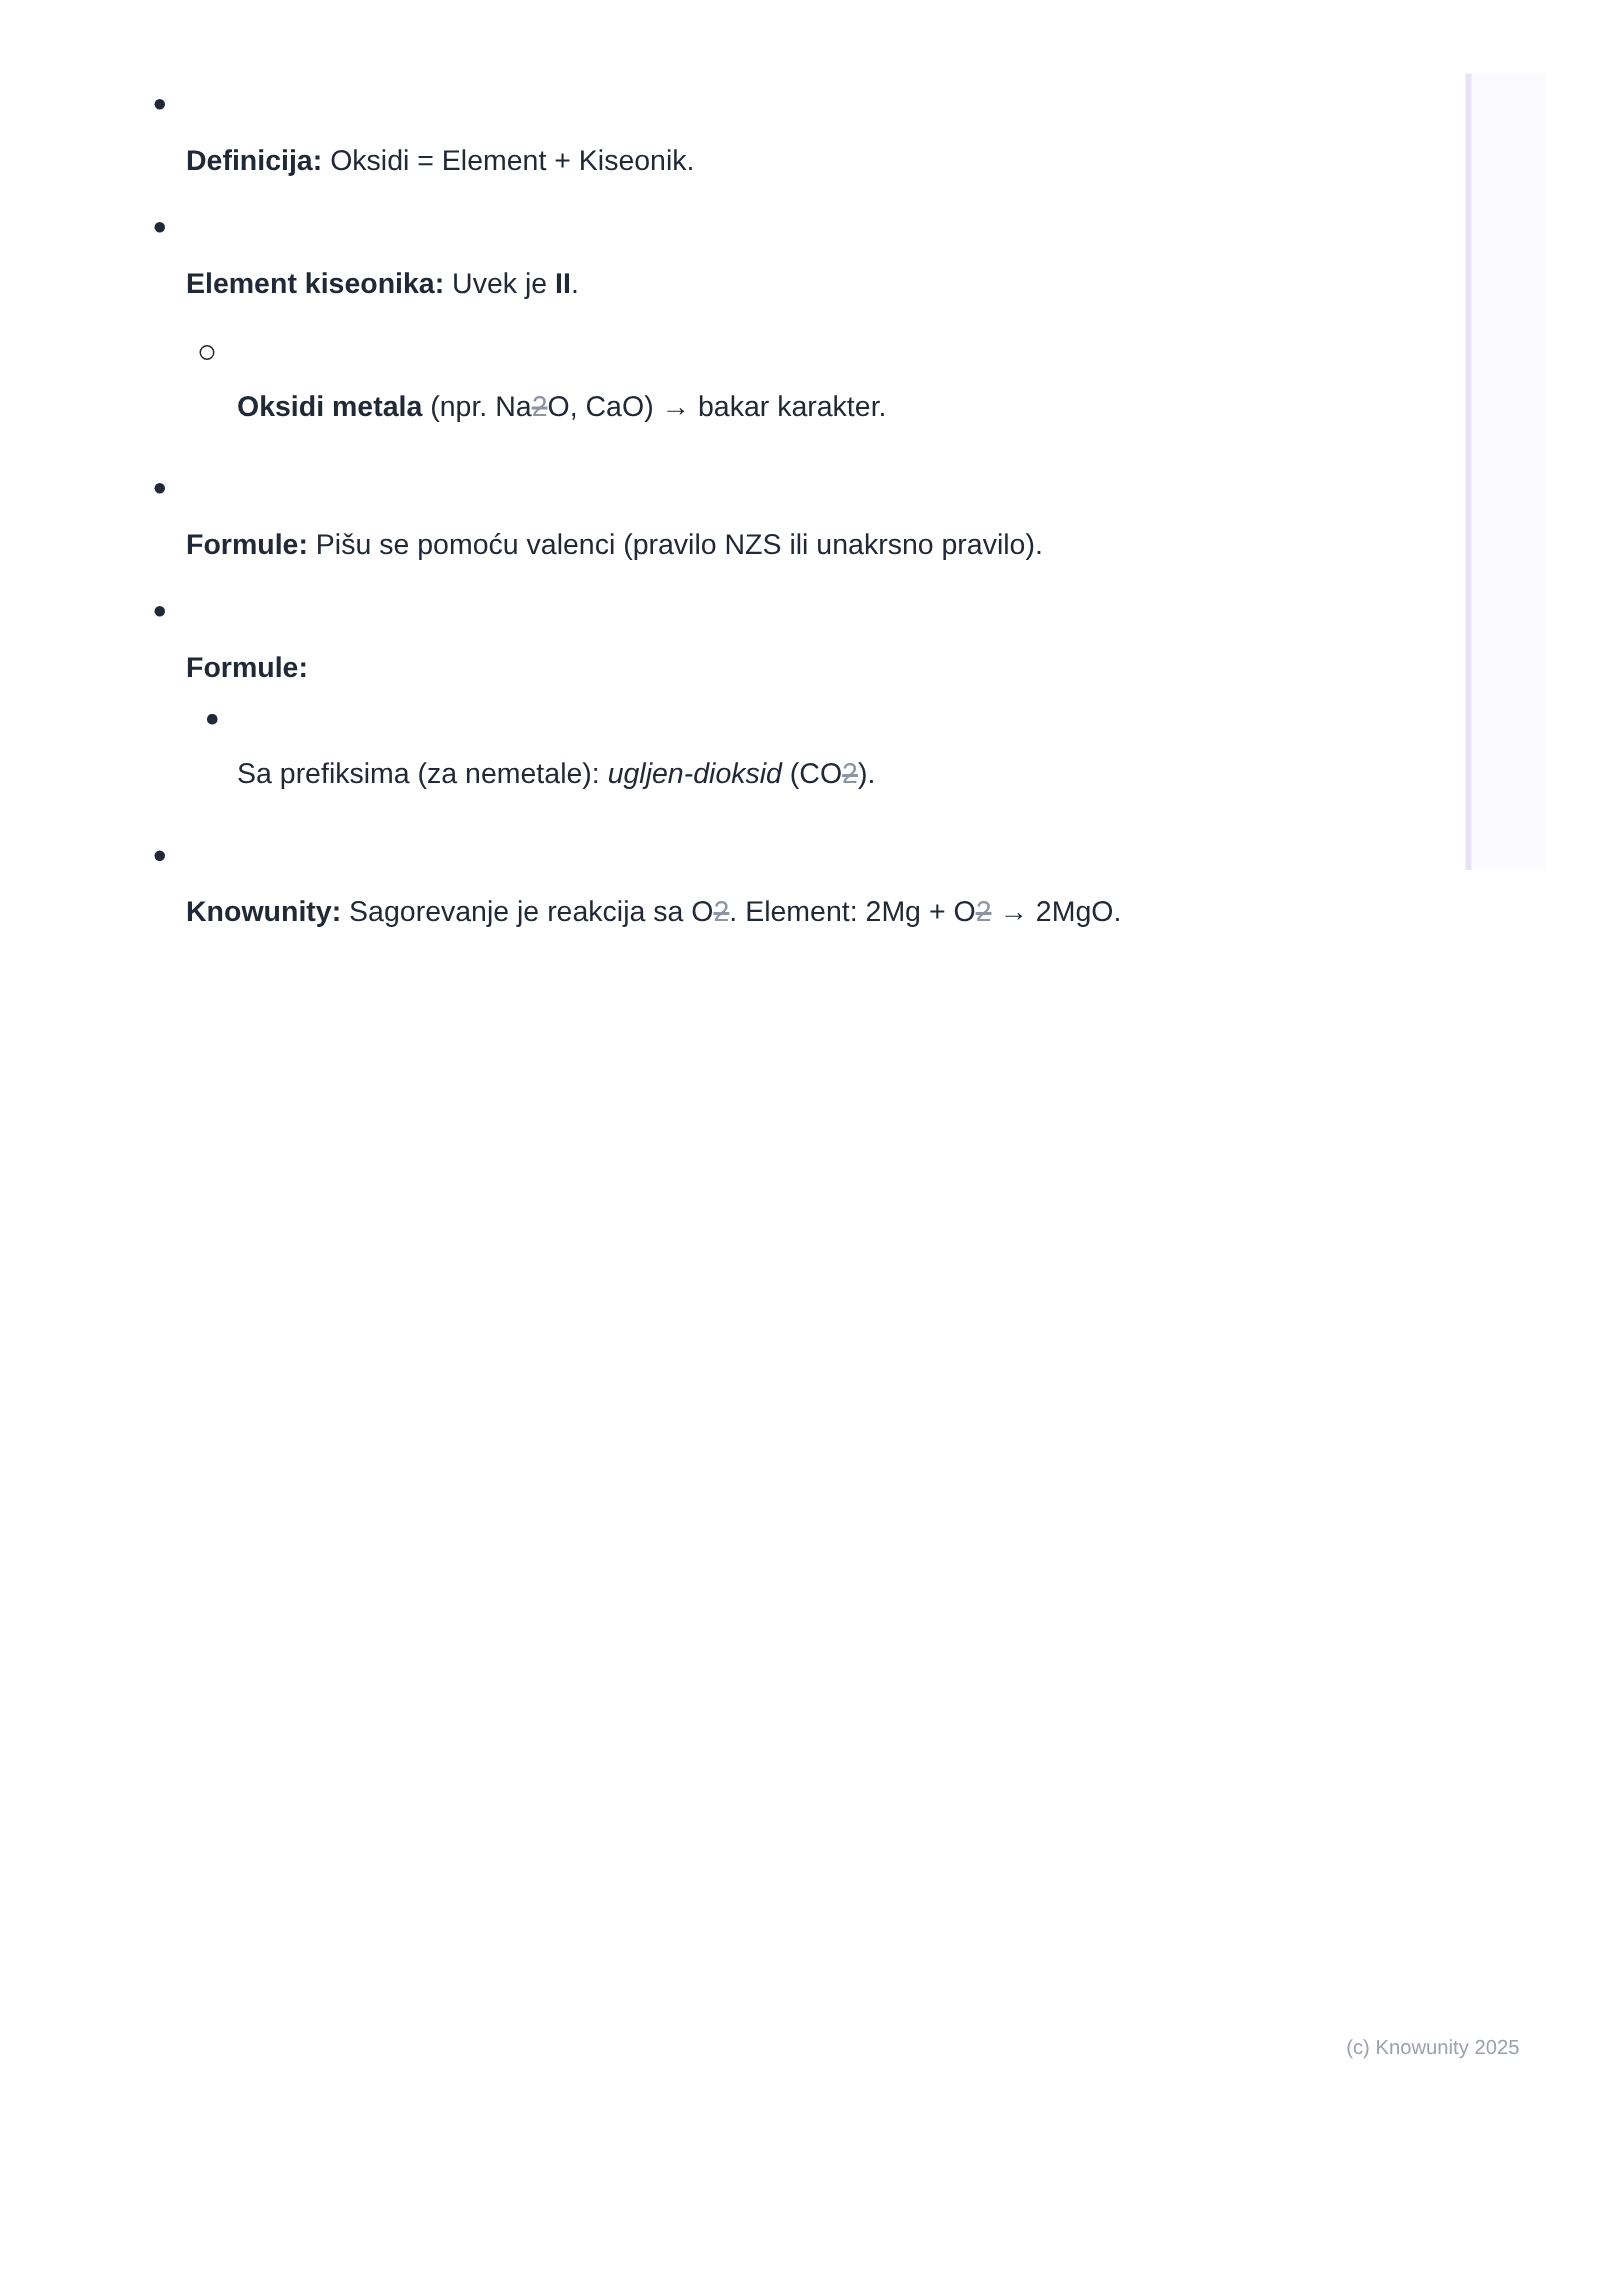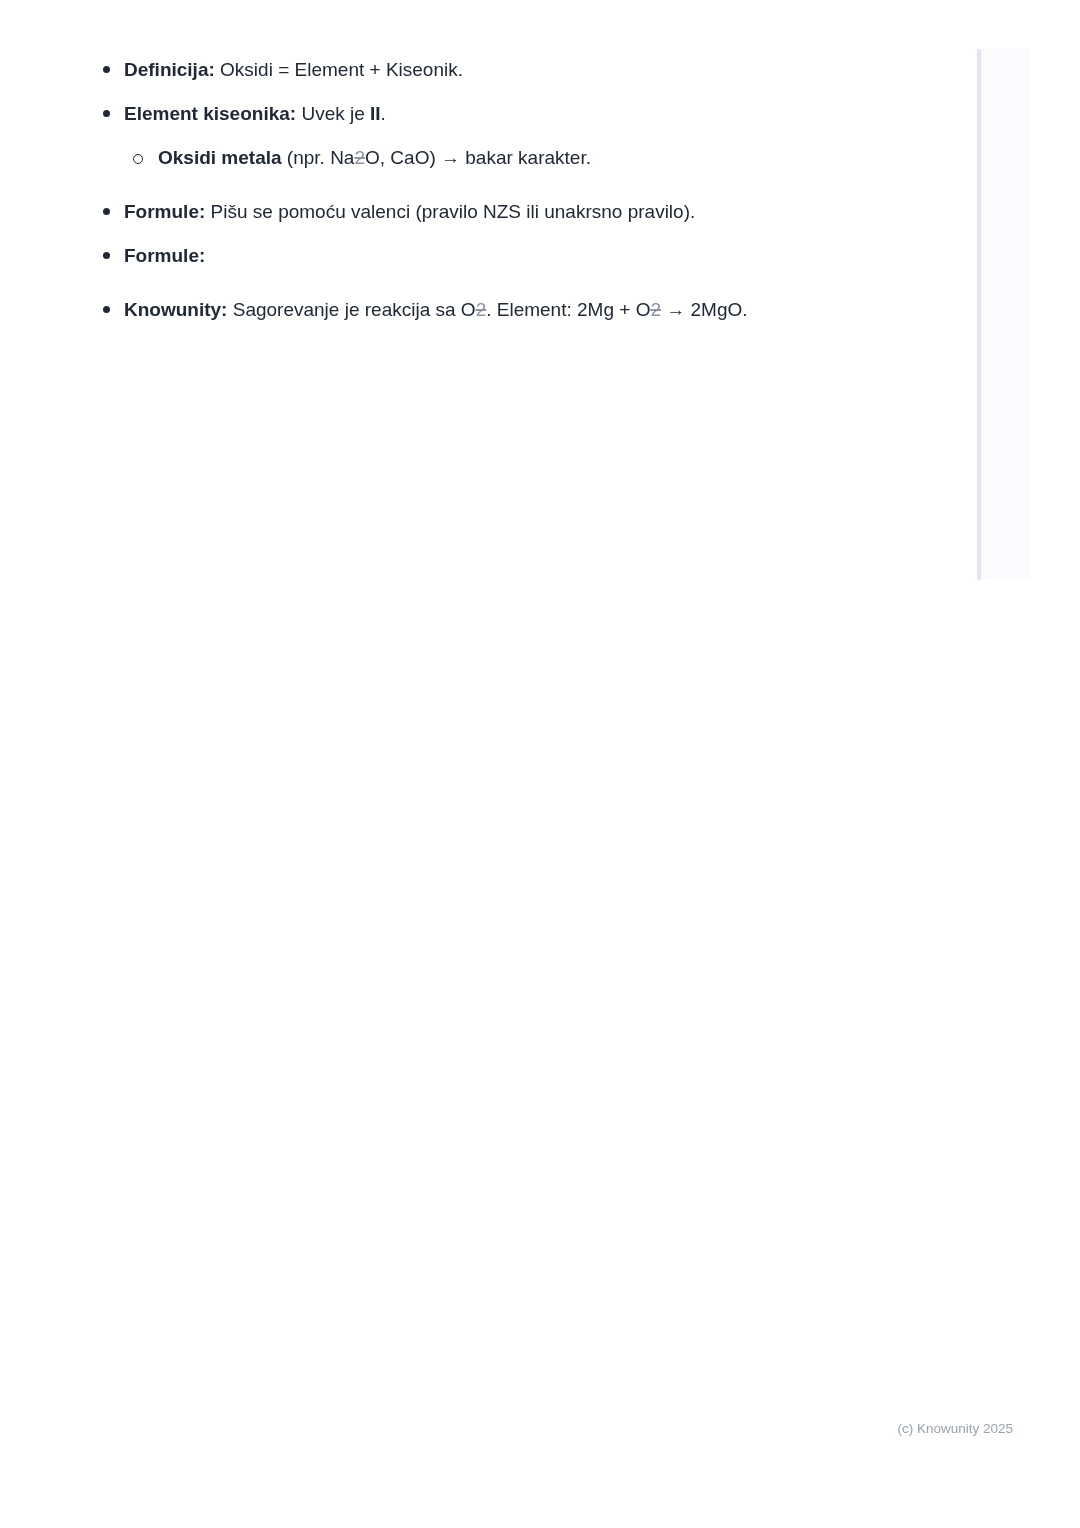--- a/index.html
+++ b/index.html
@@ -30,39 +30,39 @@
   ul{list-style:none;margin:0;padding:0;}
   li{margin-bottom:16px;}
   li.parent{margin-bottom:26px;}
   .row{display:flex;align-items:flex-start;}
   .marker{flex:0 0 21px;position:relative;height:28px;}
   .marker::before{content:"";position:absolute;border-radius:50%;}
   .marker.dot::before{left:0;top:10px;width:7px;height:7px;background:var(--text);}
   .marker.circle{flex-basis:25px;}
   .marker.circle::before{left:0;top:10px;width:8px;height:8px;border:1.6px solid var(--text);background:transparent;}
   .marker.dot-sm::before{left:1px;top:11px;width:6.5px;height:6.5px;background:var(--text);}
-  .content{flex:1 1 auto;}
+  .content{flex:1 1 auto;margin-top:38px;}
   .nested{margin-top:5px;}
   .nested.lvl-circle{margin-left:30px;}
   .nested.lvl-dot-sm{margin-left:34px;}
   .nested li:last-child{margin-bottom:0;}
   .seg{white-space:pre-wrap;}
   .seg.b{font-weight:700;}
   .seg.i{font-style:italic;}
   .seg.s{color:var(--muted);text-decoration:line-through;text-decoration-thickness:1.5px;}
   .edge-panel{
     position:absolute;
     left:977px;top:49px;
     width:53px;height:531px;
     background:var(--edge_panel);
     border-left:4px solid var(--edge_line);
   }
   .footer-credit{
     position:absolute;
-    right:67px;top:1420px;
+    right:67px;top:1356px;
     font-size:13.5px;
     line-height:18px;
     color:var(--footer);
   }
 </style>
 </head>
 <body>
 
 <main class="doc">
   <ul id="notes-list">
@@ -93,20 +93,26 @@
           <span class="marker dot"></span>
           <span class="content"><span class="seg b">Formule:</span><span class="seg"> Pišu se pomoću valenci (pravilo NZS ili unakrsno pravilo).</span></span>
         </div>
       </li>
       <li class="parent">
         <div class="row">
           <span class="marker dot"></span>
           <span class="content"><span class="seg b">Formule:</span></span>
         </div>
         <ul class="nested lvl-dot-sm">
+          <li>
+            <div class="row">
+              <span class="marker dot-sm"></span>
+              <span class="content"><span class="seg">Sa prefiksima (za nemetale): </span><span class="seg i">ugljen-dioksid</span><span class="seg"> (CO</span><span class="seg s">2</span><span class="seg">).</span></span>
+            </div>
+          </li>
         </ul>
       </li>
       <li>
         <div class="row">
           <span class="marker dot"></span>
           <span class="content"><span class="seg b">Knowunity:</span><span class="seg"> Sagorevanje je reakcija sa O</span><span class="seg s">2</span><span class="seg">. Element: 2Mg + O</span><span class="seg s">2</span><span class="seg"> → 2MgO.</span></span>
         </div>
       </li>
     </ul>
 </main>

